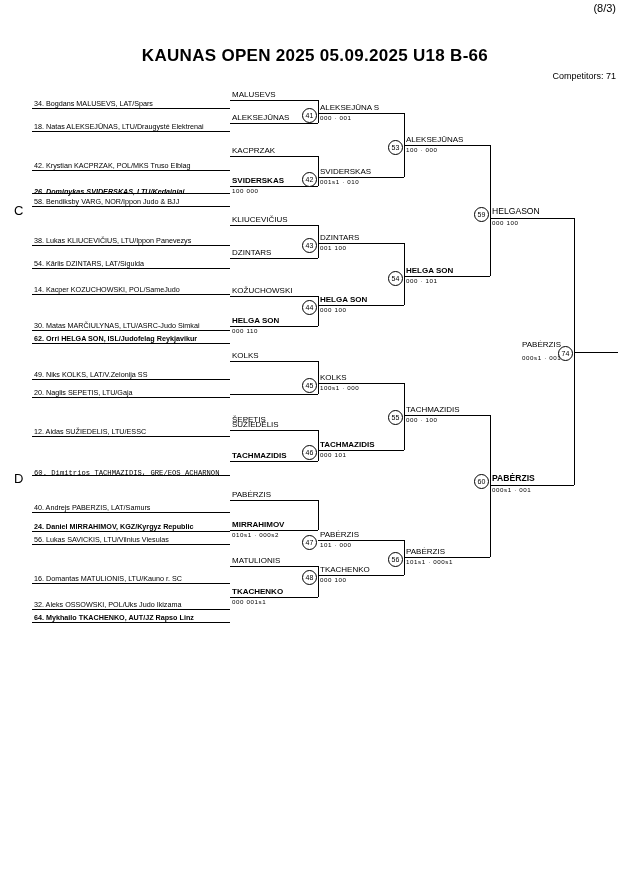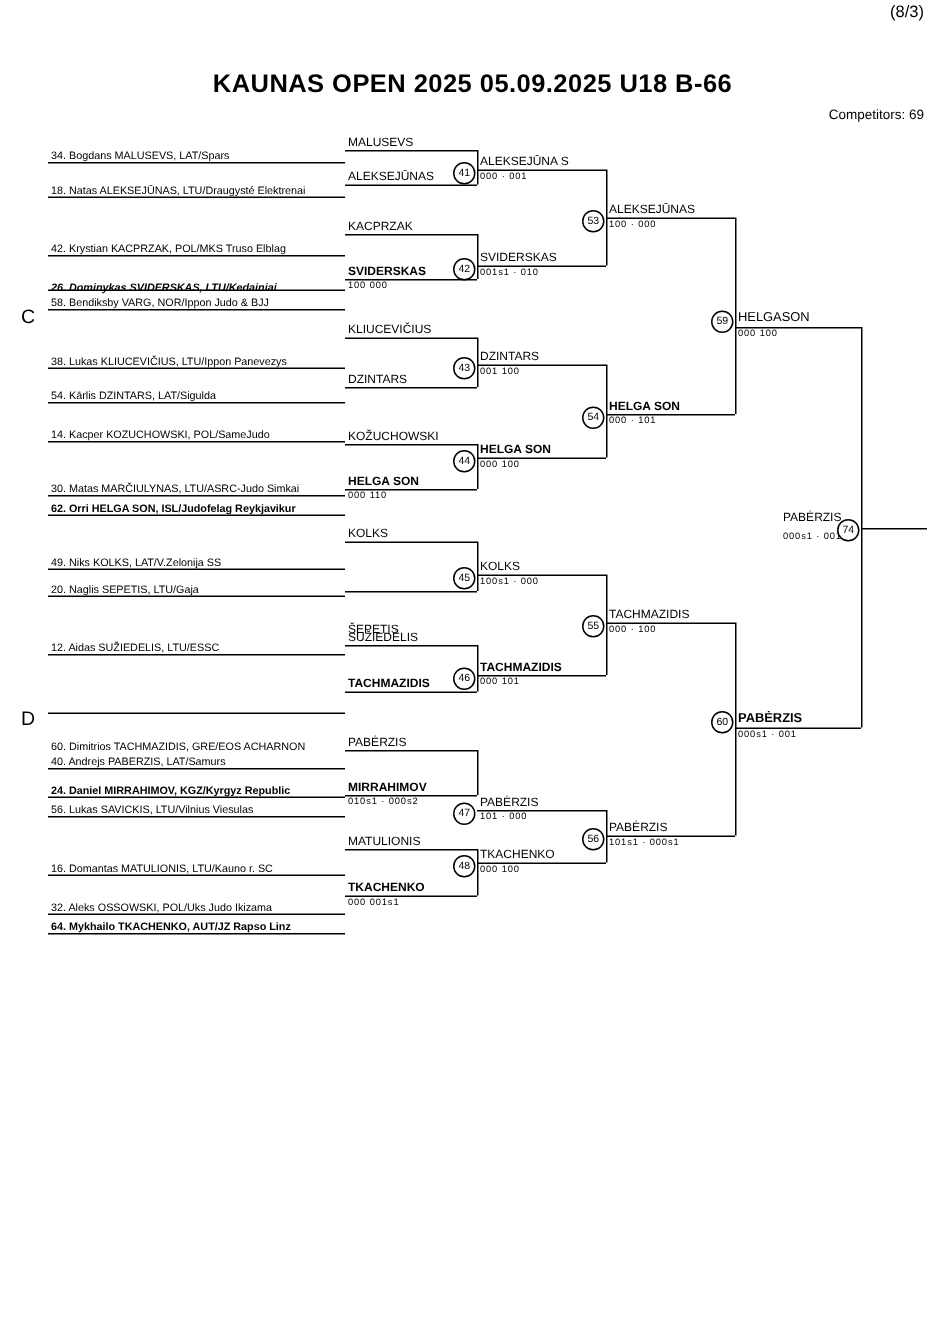--- a/index.html
+++ b/index.html
@@ -87,21 +87,21 @@
     line-height: 13px;
     text-align: center;
     background: #fff;
   }
 </style>
 </head>
 <body>
 
 <div class="page-num">(8/3)</div>
 <div class="title">KAUNAS OPEN 2025  05.09.2025    U18 B-66</div>
-<div class="competitors">Competitors: 69</div>
+<div class="competitors">Competitors: 71</div>
 <div class="section-letter" style="left:14px; top:203px;">C</div>
 <div class="section-letter" style="left:14px; top:471px;">D</div>
 
 <div id="bracket">
     <div class="line hline" style="left:32px;top:108px;width:198px;"></div>
     <div class="slot" style="left:34px; top:98.5px; width:196px;">34. Bogdans MALUSEVS, LAT/Spars</div>
     <div class="line hline" style="left:32px;top:131px;width:198px;"></div>
     <div class="slot" style="left:34px; top:121.5px; width:196px;">18. Natas ALEKSEJŪNAS, LTU/Draugysté Elektrenai</div>
     <div class="line hline" style="left:32px;top:170px;width:198px;"></div>
     <div class="slot" style="left:34px; top:160.5px; width:196px;">42. Krystian KACPRZAK, POL/MKS Truso Elblag</div>
@@ -119,21 +119,21 @@
     <div class="slot" style="left:34px; top:320.5px; width:196px;">30. Matas MARČIULYNAS, LTU/ASRC-Judo Simkai</div>
     <div class="line hline" style="left:32px;top:343px;width:198px;"></div>
     <div class="slot bold" style="left:34px; top:333.5px; width:196px;">62. Orri HELGA SON, ISL/Judofelag Reykjavikur</div>
     <div class="line hline" style="left:32px;top:379px;width:198px;"></div>
     <div class="slot" style="left:34px; top:369.5px; width:196px;">49. Niks KOLKS, LAT/V.Zelonija SS</div>
     <div class="line hline" style="left:32px;top:397px;width:198px;"></div>
     <div class="slot" style="left:34px; top:387.5px; width:196px;">20. Naglis SEPETIS, LTU/Gaja</div>
     <div class="line hline" style="left:32px;top:436px;width:198px;"></div>
     <div class="slot" style="left:34px; top:426.5px; width:196px;">12. Aidas SUŽIEDELIS, LTU/ESSC</div>
     <div class="line hline" style="left:32px;top:475px;width:198px;"></div>
-    <div class="slot" style="left:34px; top:493px; width:196px;">60. Dimitrios TACHMAZIDIS, GRE/EOS ACHARNON</div>
+    <div class="slot" style="left:34px; top:469px; width:196px;font-family:Liberation Mono, monospace;">60. Dimitrios TACHMAZIDIS, GRE/EOS ACHARNON</div>
     <div class="line hline" style="left:32px;top:512px;width:198px;"></div>
     <div class="slot" style="left:34px; top:502.5px; width:196px;">40. Andrejs PABERZIS, LAT/Samurs</div>
     <div class="line hline" style="left:32px;top:531px;width:198px;"></div>
     <div class="slot bold" style="left:34px; top:521.5px; width:196px;">24. Daniel MIRRAHIMOV, KGZ/Kyrgyz Republic</div>
     <div class="line hline" style="left:32px;top:544px;width:198px;"></div>
     <div class="slot" style="left:34px; top:534.5px; width:196px;">56. Lukas SAVICKIS, LTU/Vilnius Viesulas</div>
     <div class="line hline" style="left:32px;top:583px;width:198px;"></div>
     <div class="slot" style="left:34px; top:573.5px; width:196px;">16. Domantas MATULIONIS, LTU/Kauno r. SC</div>
     <div class="line hline" style="left:32px;top:609px;width:198px;"></div>
     <div class="slot" style="left:34px; top:599.5px; width:196px;">32. Aleks OSSOWSKI, POL/Uks Judo Ikizama</div>

